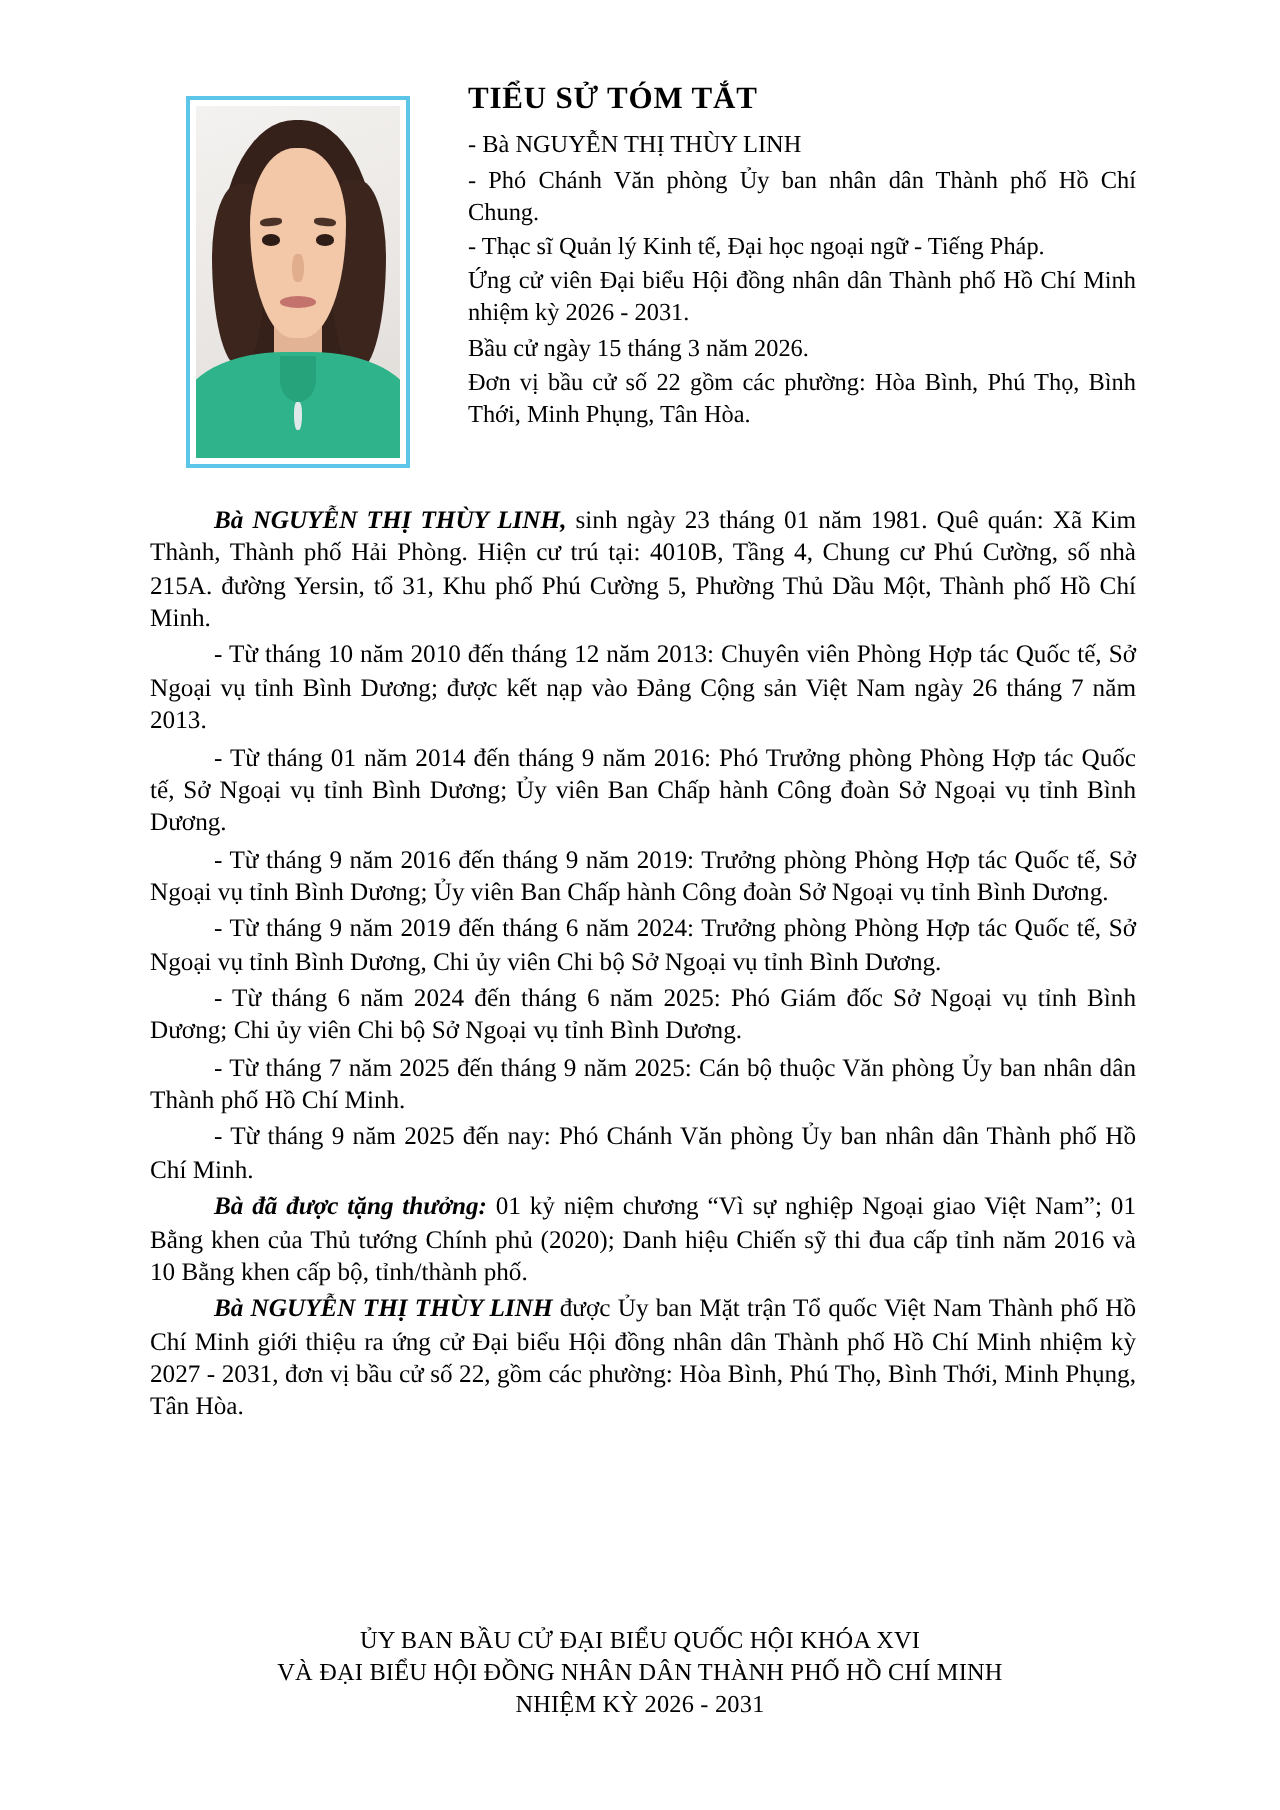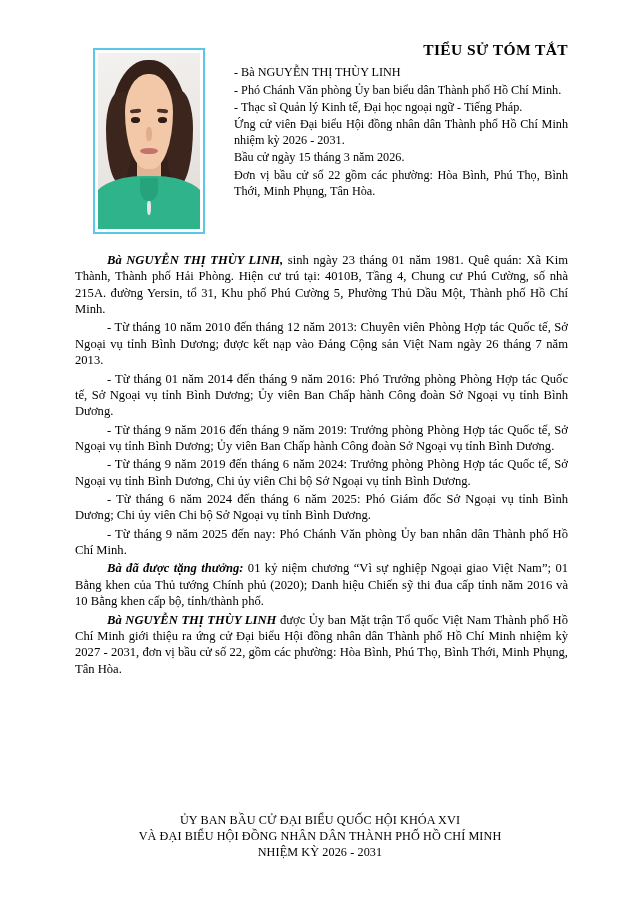--- a/index.html
+++ b/index.html
@@ -173,21 +173,21 @@
 
   .identity {
     position: absolute;
     left: 234px;
     top: 0;
     width: 334px;
   }
   .doc-title {
     font-size: 15.5px;
     font-weight: bold;
-    text-align: right;
+    text-align: left;
     letter-spacing: 0.4px;
     margin: 0 0 5px 0;
     line-height: 1.25;
   }
   .id-line {
     font-size: 12.2px;
     font-weight: normal;
     line-height: 1.33;
     margin: 0 0 1px 0;
     text-align: left;
@@ -255,21 +255,21 @@
         <div class="collar"></div>
         <div class="pendant"></div>
       </div>
     </div>
 
     <div class="identity">
       <p class="doc-title">TIỂU SỬ TÓM TẮT</p>
 
       <p class="id-line">- Bà NGUYỄN THỊ THÙY LINH</p>
 
-      <p class="id-line justify">- Phó Chánh Văn phòng Ủy ban biểu dân Thành phố Hồ Chí Minh.</p>
+      <p class="id-line justify">- Phó Chánh Văn phòng Ủy ban nhân dân Thành phố Hồ Chí Chung.</p>
 
       <p class="id-line">- Thạc sĩ Quản lý Kinh tế, Đại học ngoại  ngữ - Tiếng Pháp.</p>
 
       <p class="id-line justify">Ứng cử viên Đại biểu Hội đồng nhân dân Thành phố Hồ Chí Minh nhiệm kỳ 2026 - 2031.</p>
 
       <p class="id-line">Bầu cử ngày 15 tháng 3 năm 2026.</p>
 
       <p class="id-line justify">Đơn vị bầu cử số 22 gồm các phường: Hòa Bình, Phú Thọ, Bình Thới, Minh Phụng, Tân Hòa.</p>
     </div>
   </div>
@@ -279,20 +279,21 @@
     <p class="para">
       <b>Bà NGUYỄN THỊ THÙY LINH,</b><span> sinh ngày 23 tháng 01 năm 1981. Quê quán: Xã Kim Thành, Thành phố Hải Phòng. Hiện cư trú tại: 4010B, Tầng 4, Chung cư Phú Cường, số nhà 215A. đường Yersin, tổ 31, Khu phố Phú Cường 5, Phường Thủ Dầu Một, Thành phố Hồ Chí Minh.</span>
     </p>
 
 
     <p class="para">- Từ tháng 10 năm 2010 đến tháng 12 năm 2013: Chuyên viên Phòng Hợp tác Quốc tế, Sở Ngoại vụ tỉnh Bình Dương; được kết nạp vào Đảng Cộng sản Việt Nam ngày 26 tháng 7 năm 2013.</p>
     <p class="para">- Từ tháng 01 năm 2014 đến tháng 9 năm 2016: Phó Trưởng phòng Phòng Hợp tác Quốc tế, Sở Ngoại vụ tỉnh Bình Dương; Ủy viên Ban Chấp hành Công đoàn Sở Ngoại vụ tỉnh Bình Dương.</p>
     <p class="para">- Từ tháng 9 năm 2016 đến tháng 9 năm 2019: Trưởng phòng Phòng Hợp tác Quốc tế, Sở Ngoại vụ tỉnh Bình Dương; Ủy viên Ban Chấp hành Công đoàn Sở Ngoại vụ tỉnh Bình Dương.</p>
     <p class="para">- Từ tháng 9 năm 2019 đến tháng 6 năm 2024: Trưởng phòng Phòng Hợp tác Quốc tế, Sở Ngoại vụ tỉnh Bình Dương, Chi ủy viên Chi bộ Sở Ngoại vụ tỉnh Bình Dương.</p>
     <p class="para">- Từ tháng 6 năm 2024 đến tháng 6 năm 2025: Phó Giám đốc Sở Ngoại vụ tỉnh Bình Dương; Chi ủy viên Chi bộ Sở Ngoại vụ tỉnh Bình Dương.</p>
+    <p class="para">- Từ tháng 7 năm 2025 đến tháng 9 năm 2025: Cán bộ thuộc Văn phòng Ủy ban nhân dân Thành phố Hồ Chí Minh.</p>
     <p class="para">- Từ tháng 9 năm 2025 đến nay: Phó Chánh Văn phòng Ủy ban nhân dân Thành phố Hồ Chí Minh.</p>
 
     <p class="para">
       <b>Bà đã được tặng thưởng:</b><span> 01 kỷ niệm chương “Vì sự nghiệp Ngoại giao Việt Nam”; 01 Bằng khen của Thủ tướng Chính phủ (2020); Danh hiệu Chiến sỹ thi đua cấp tỉnh năm 2016 và 10 Bằng khen cấp bộ, tỉnh/thành phố.</span>
     </p>
 
     <p class="para">
       <b>Bà NGUYỄN THỊ THÙY LINH</b><span> được Ủy ban Mặt trận Tổ quốc Việt Nam Thành phố Hồ Chí Minh giới thiệu ra ứng cử Đại biểu Hội đồng nhân dân Thành phố Hồ Chí Minh nhiệm kỳ 2027 - 2031, đơn vị bầu cử số 22, gồm các phường: Hòa Bình, Phú Thọ, Bình Thới, Minh Phụng, Tân Hòa.</span>
     </p>
   </div>

